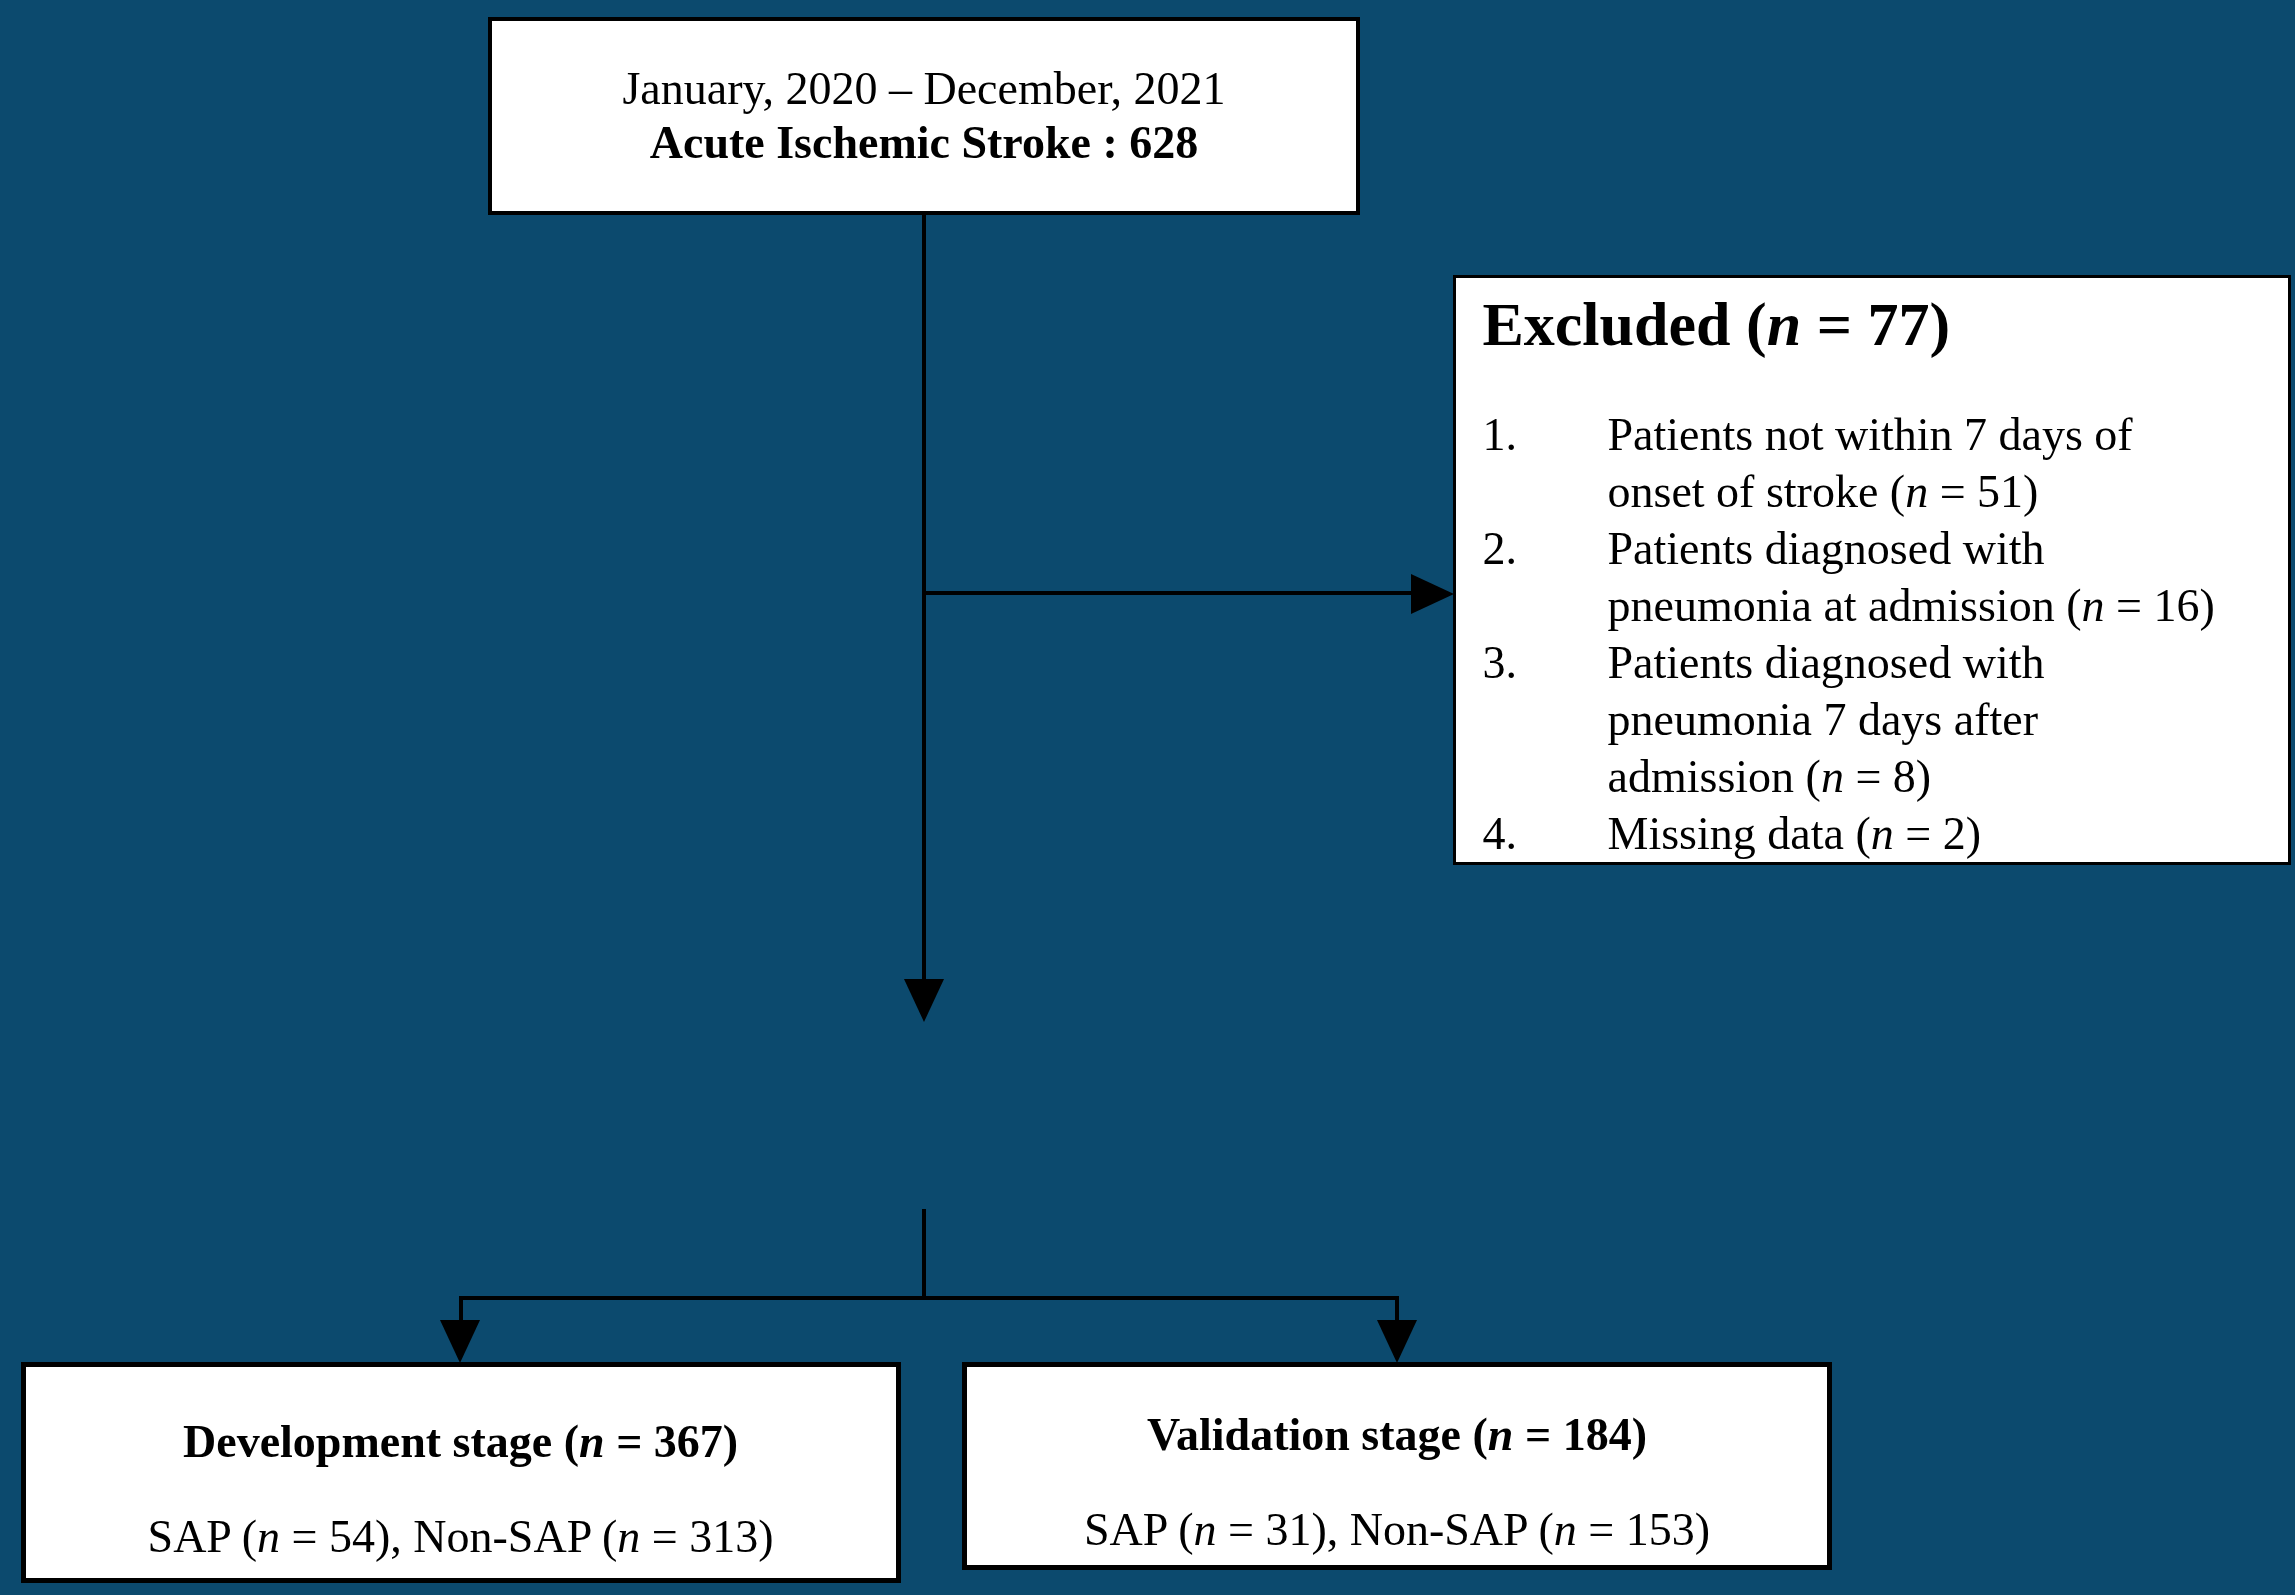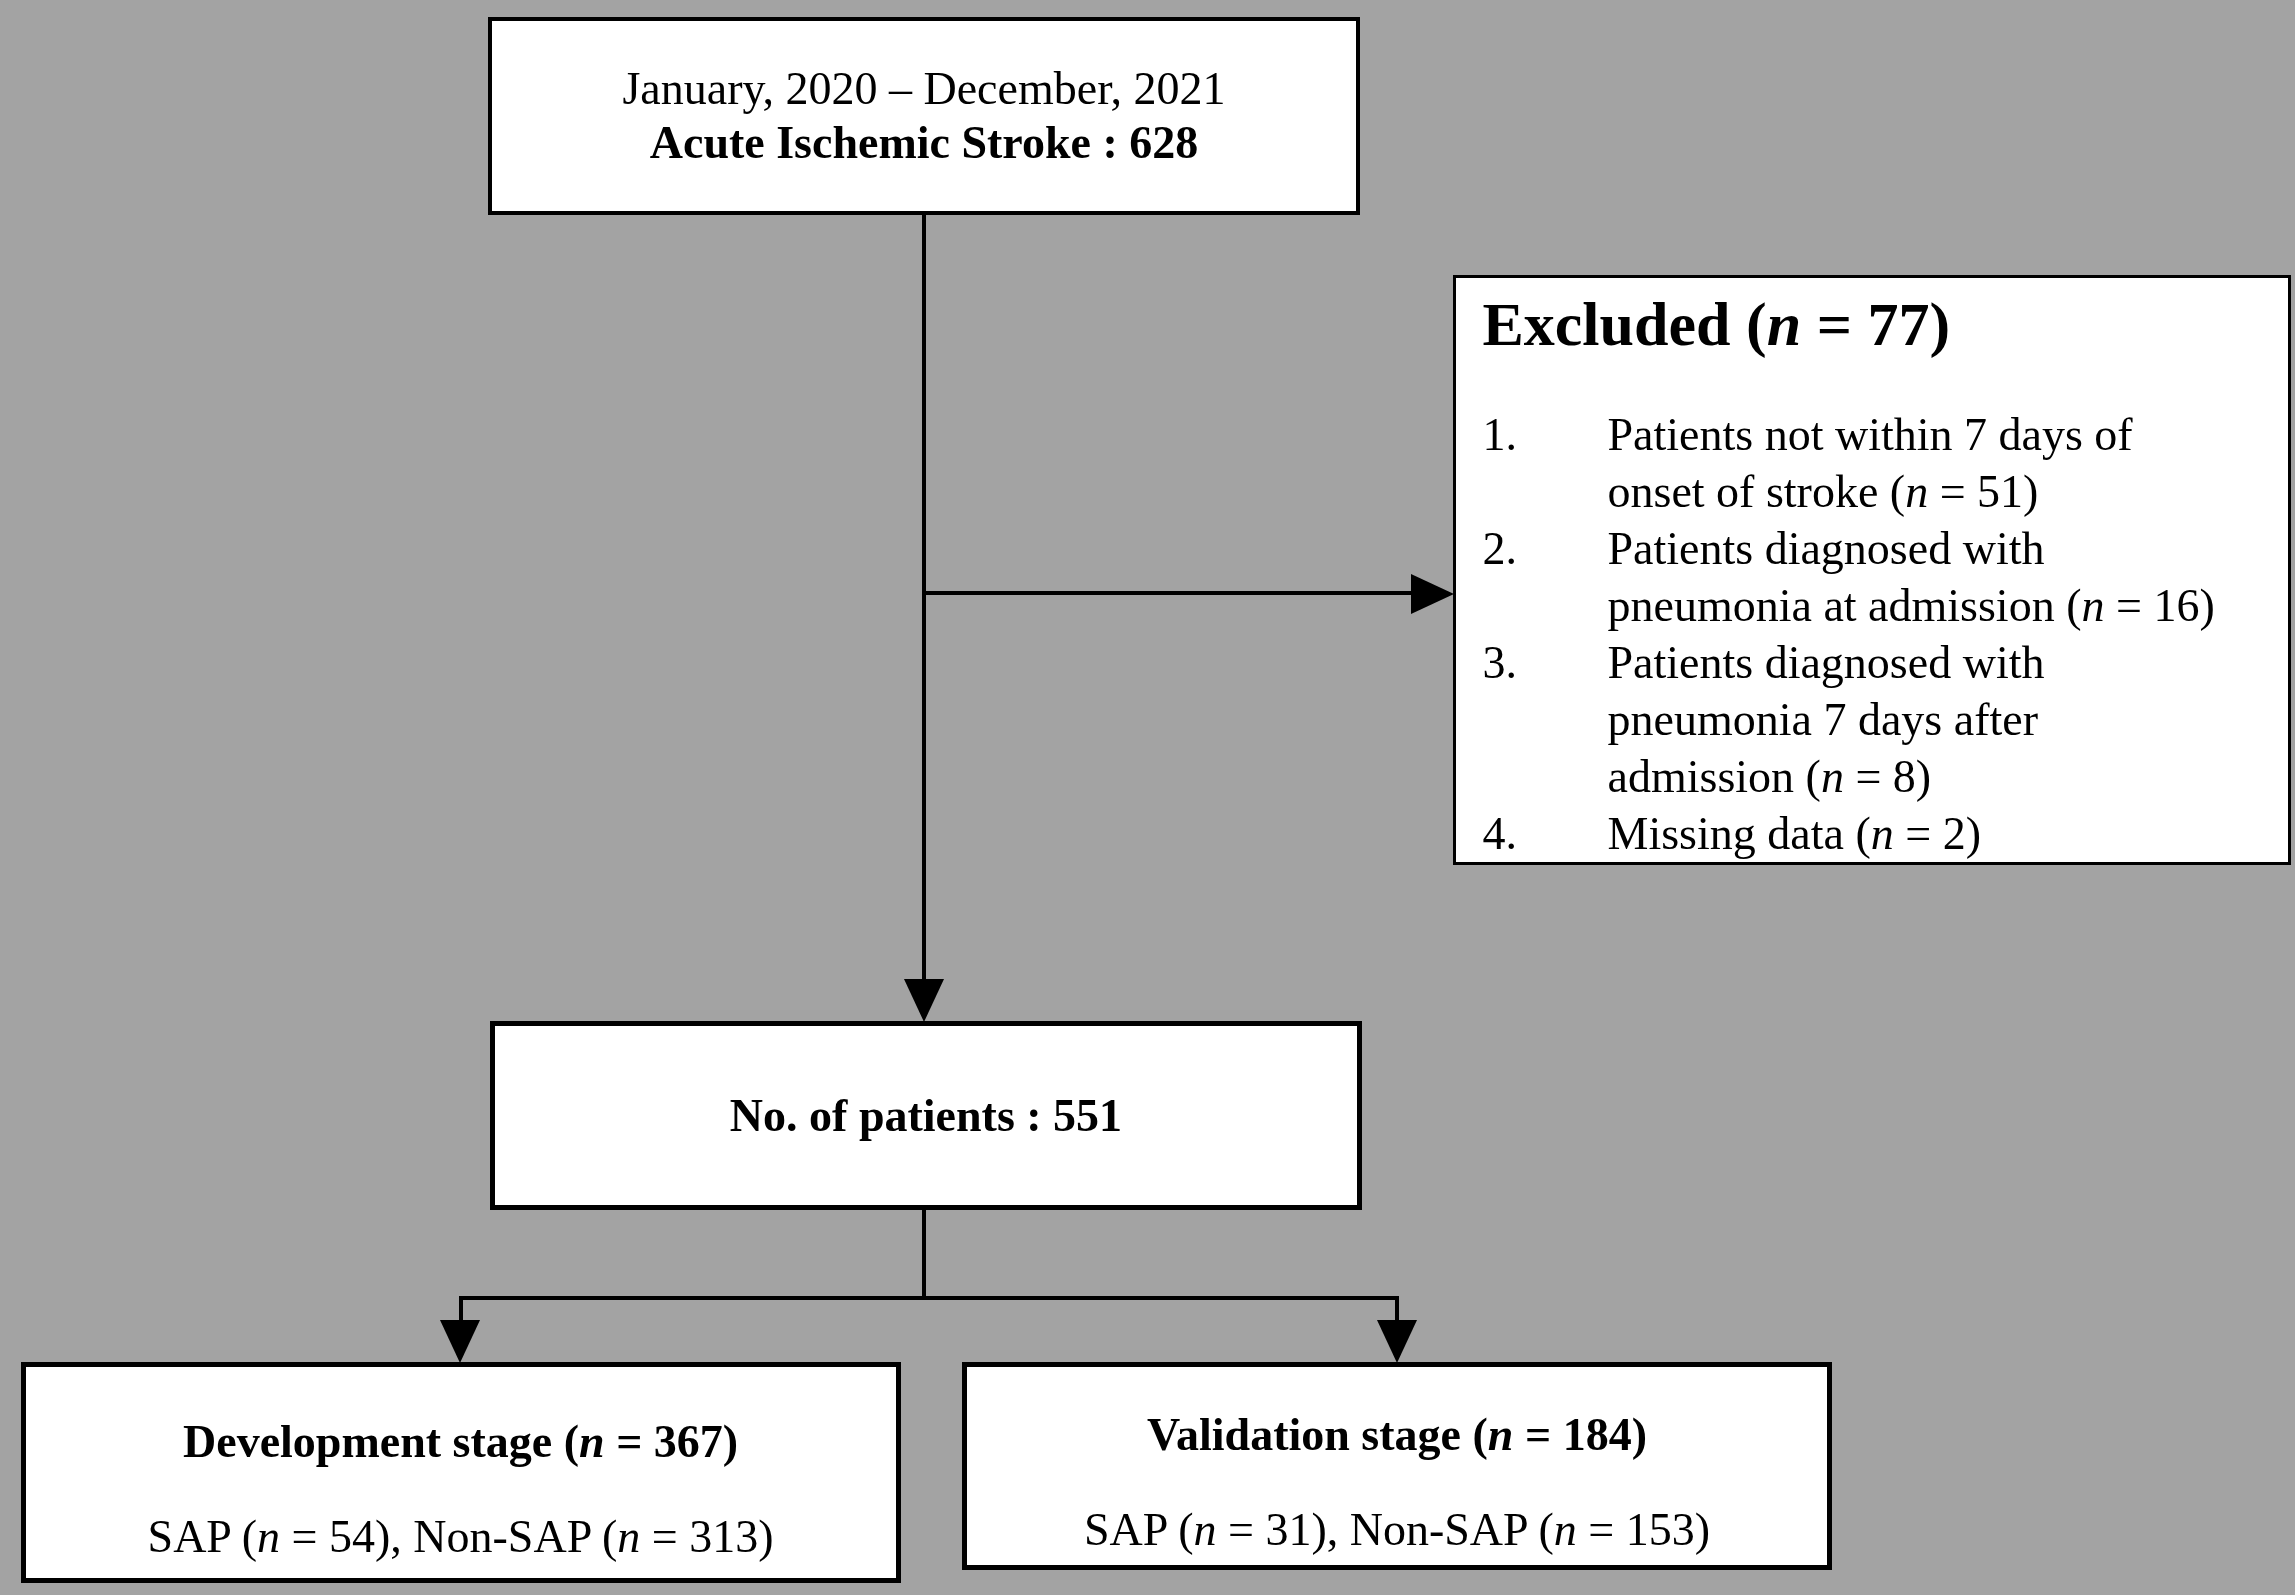--- a/index.html
+++ b/index.html
@@ -4,21 +4,21 @@
 <style>
   html, body {
     margin: 0;
     padding: 0;
     background: #ffffff;
   }
   #figure-canvas {
     position: relative;
     width: 2295px;
     height: 1596px;
-    background: #a3a3a3;
+    background: #0c4a6e;
     font-family: "Liberation Serif", "DejaVu Serif", serif;
     color: #000000;
     overflow: hidden;
   }
   .box {
     position: absolute;
     box-sizing: border-box;
     background: #ffffff;
     border: 4.4px solid #000000;
   }
@@ -146,23 +146,20 @@
 pneumonia 7 days after
 admission (<i>n</i> = 8)</div>
       </div>
       <div class="ex-item">
         <span class="ex-num">4.</span>
         <div class="ex-text">Missing data (<i>n</i> = 2)</div>
       </div>
     </div>
   </div>
 
-  <div class="box center-box" id="included-box">
-    <div class="fs bold">No. of patients : 551</div>
-  </div>
 
   <div class="line" id="connector-included-to-branch"></div>
   <div class="line" id="branch-line"></div>
   <div class="line" id="connector-branch-to-development"></div>
   <div class="arrowhead arrow-down" id="arrowhead-down-development-icon"></div>
   <div class="line" id="connector-branch-to-validation"></div>
   <div class="arrowhead arrow-down" id="arrowhead-down-validation-icon"></div>
 
   <div class="box center-box" id="development-box">
     <div class="stage-line bold">Development stage (<i>n</i> = 367)</div>

